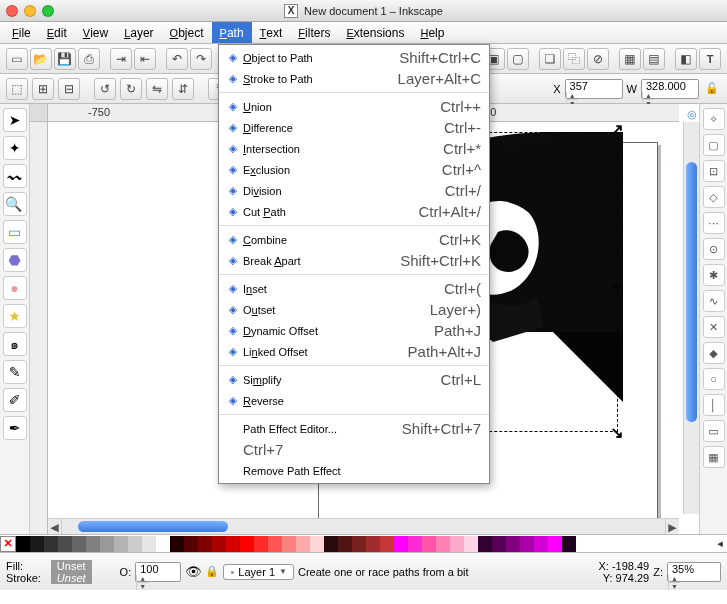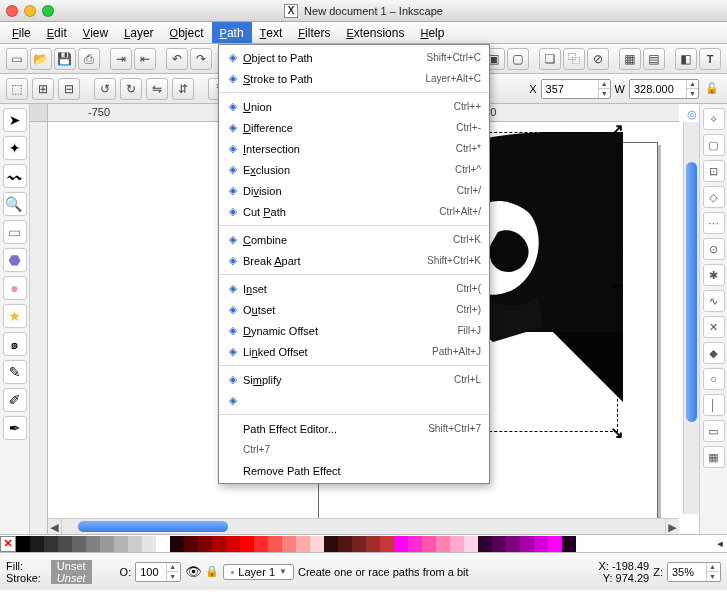--- a/index.html
+++ b/index.html
@@ -13,21 +13,21 @@
 
   .menubar { height: 22px; background: linear-gradient(#fdfdfd,#ececec); border-bottom: 1px solid #bbb; display: flex; align-items: stretch; padding: 0 4px; }
   .menubar .mitem { padding: 0 8px; display: flex; align-items: center; font-size: 12px; cursor: default; }
   .menubar .mitem.active { background: #3875d7; color: #fff; }
   .menubar .mitem span.u { text-decoration: underline; }
 
   .toolbar { height: 30px; background: linear-gradient(#fafafa,#e8e8e8); border-bottom: 1px solid #bbb; display: flex; align-items: center; padding: 0 6px; gap: 2px; }
   .toolbar2 { height: 30px; background: linear-gradient(#fafafa,#e8e8e8); border-bottom: 1px solid #bbb; display: flex; align-items: center; padding: 0 6px; gap: 4px; font-size: 11px; }
   .tbtn { width: 22px; height: 22px; border: 1px solid #bbb; border-radius: 3px; background: linear-gradient(#fff,#e6e6e6); display: flex; align-items: center; justify-content: center; font-size: 12px; color: #444; }
   .tsep { width: 6px; }
-  .spin { display: inline-flex; border: 1px solid #999; border-radius: 2px; height: 20px; background: #fff; }
+  .spin { display: inline-flex; border: 1px solid #999; border-radius: 2px; height: 20px; background: #fff; flex-direction: column; }
   .spin input { border: none; width: 56px; padding: 0 4px; font-size: 11px; }
   .spin .ar { width: 12px; display: flex; flex-direction: column; }
   .spin .ar div { flex: 1; border-left: 1px solid #ccc; display: flex; align-items: center; justify-content: center; font-size: 7px; color: #555; }
   .spin .ar div:first-child { border-bottom: 1px solid #ccc; }
   .lockicon { width: 18px; height: 18px; display: flex; align-items: center; justify-content: center; color: #b58900; }
 
   .workarea { position: relative; height: 430px; display: flex; }
   .toolbox { width: 30px; background: #f3f3f3; border-right: 1px solid #ccc; display: flex; flex-direction: column; align-items: center; padding-top: 4px; gap: 4px; }
   .toolbox .tool { width: 24px; height: 24px; border: 1px solid #ccc; border-radius: 3px; background: #fff; display: flex; align-items: center; justify-content: center; font-size: 14px; }
   .canvaszone { flex: 1; position: relative; background: #fff; overflow: hidden; }
@@ -59,21 +59,21 @@
   .statusbar .coord { display: flex; flex-direction: column; font-size: 10px; text-align: right; }
   .statusbar .layerdrop { border: 1px solid #999; border-radius: 3px; padding: 1px 6px; background: #fff; display: flex; align-items: center; gap: 4px; }
   .statusbar .msg { flex: 1; overflow: hidden; white-space: nowrap; text-overflow: ellipsis; font-size: 11px; }
 
   
   .pathmenu { position: absolute; left: 218px; top: 44px; width: 272px; background: #fff; border: 1px solid #888; box-shadow: 2px 3px 8px rgba(0,0,0,.3); z-index: 100; padding: 2px 0; }
   .pathmenu .mrow { display: flex; align-items: center; height: 21px; padding: 0 8px 0 4px; font-size: 12px; }
   .pathmenu .mrow .mic { width: 20px; height: 16px; display: flex; align-items: center; justify-content: center; font-size: 11px; color: #3366cc; }
   .pathmenu .mrow .mlabel { flex: 1; }
   .pathmenu .mrow .mlabel span.u { text-decoration: underline; }
-  .pathmenu .mrow .mshort { color: #555; font-size: 10px; }
+  .pathmenu .mrow .mshort { color: #555; font-size: 15px; }
   .pathmenu .mrow.hi { background: #3875d7; color: #fff; }
   .pathmenu .mrow.hi .mshort { color: #fff; }
   .pathmenu .msep { height: 1px; background: #ddd; margin: 3px 0; }
 
   .artwork { position: absolute; left: 245px; top: 10px; width: 330px; height: 300px; overflow: hidden; pointer-events: none; }
 </style>
 </head>
 <body>
 
 <div class="titlebar">
@@ -383,40 +383,41 @@
     </div>
     <div class="msep"></div>
     <div class="mrow">
       <span class="mic">◈</span>
       <span class="mlabel">I<span class="u">n</span>set</span>
       <span class="mshort">Ctrl+(</span>
     </div>
     <div class="mrow">
       <span class="mic">◈</span>
       <span class="mlabel">O<span class="u">u</span>tset</span>
-      <span class="mshort">Ctrl+)</span>
+      <span class="mshort">Layer+)</span>
     </div>
     <div class="mrow">
       <span class="mic">◈</span>
       <span class="mlabel"><span class="u">D</span>ynamic Offset</span>
-      <span class="mshort">Fill+J</span>
+      <span class="mshort">Path+J</span>
     </div>
     <div class="mrow">
       <span class="mic">◈</span>
       <span class="mlabel">Li<span class="u">n</span>ked Offset</span>
       <span class="mshort">Path+Alt+J</span>
     </div>
     <div class="msep"></div>
     <div class="mrow">
       <span class="mic">◈</span>
       <span class="mlabel">Si<span class="u">m</span>plify</span>
       <span class="mshort">Ctrl+L</span>
     </div>
     <div class="mrow">
       <span class="mic">◈</span>
+      <span class="mlabel"><span class="u">R</span>everse</span>
       <span class="mshort"></span>
     </div>
     <div class="msep"></div>
     <div class="mrow">
       <span class="mic"></span>
       <span class="mlabel">Path Effect Editor...</span>
       <span class="mshort">Shift+Ctrl+7</span>
     </div>
     <div class="mrow">
       <span class="mic"></span>

